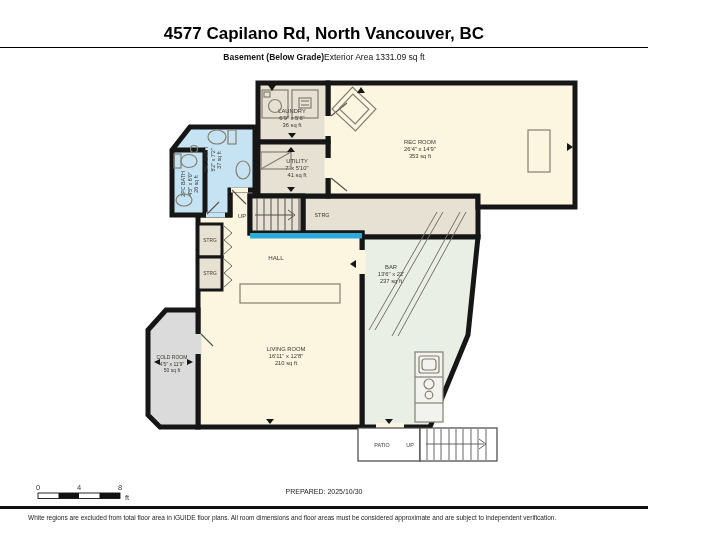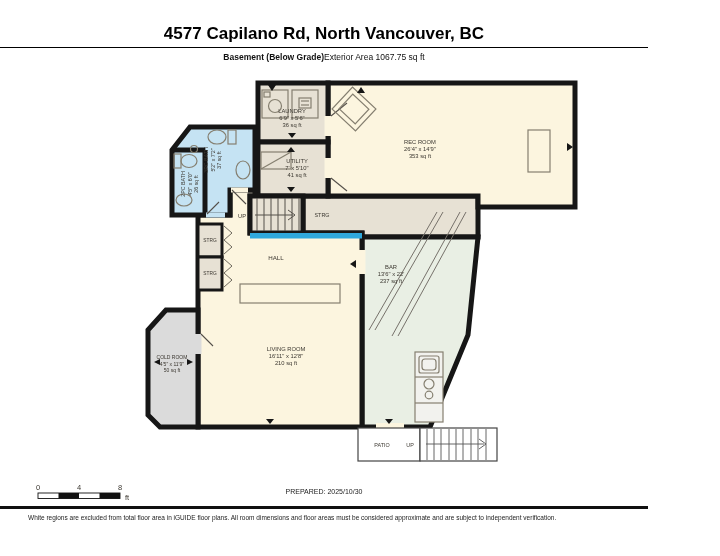--- a/index.html
+++ b/index.html
@@ -17,21 +17,21 @@
   text{fill:#3c3831;}
 </style>
 </head>
 <body>
 
 <div class="page">
 
   <div class="title">4577 Capilano Rd, North Vancouver, BC</div>
   <div class="rule"></div>
   <div class="subtitle">
-    <span class="floor">Basement (Below Grade)</span><span>Exterior Area 1067.75 sq ft</span>
+    <span class="floor">Basement (Below Grade)</span><span>Exterior Area 1331.09 sq ft</span>
   </div>
 
   <svg class="plan" width="720" height="556" viewBox="0 0 720 556">
 
     <g stroke="#161616" stroke-width="5" stroke-linejoin="miter">
 
       <path d="M303,196 H478 V237 H362 V233 H303 Z" fill="#E7E1D4"></path>
 
       <path d="M362,237 H478 L468,335 L430,427 H362 Z" fill="#E9EFE4"></path>
 

